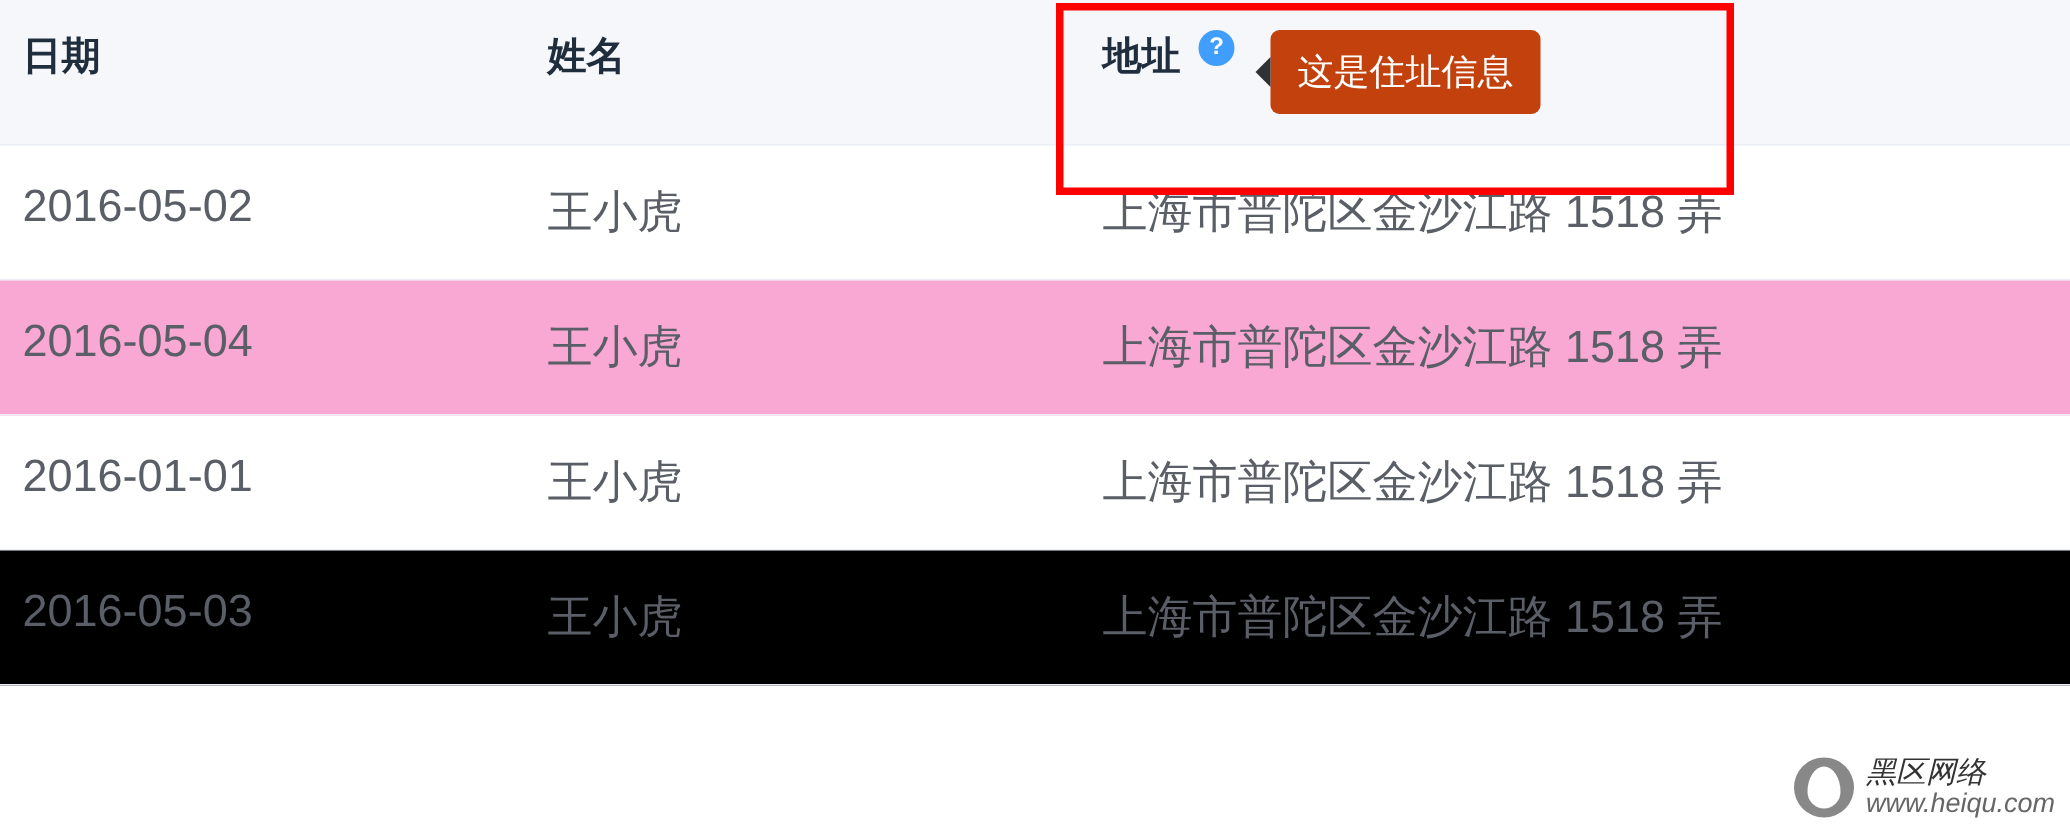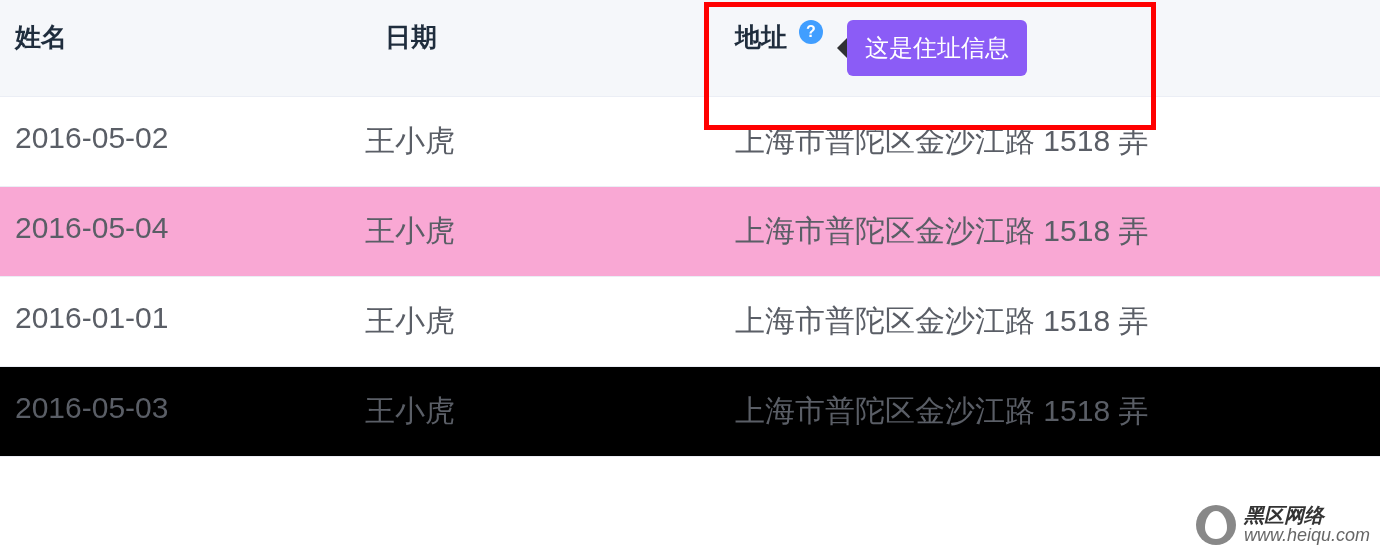--- a/index.html
+++ b/index.html
@@ -80,21 +80,21 @@
       background: #409eff;
       color: #fff;
       font-size: 16px;
       font-weight: bold;
       margin-left: 12px;
       cursor: pointer;
     }
     .tooltip {
       position: relative;
       display: inline-block;
-      background: #8b5cf6;
+      background: #c2410c;
       color: #fff;
       padding: 12px 18px;
       border-radius: 6px;
       margin-left: 24px;
       font-size: 24px;
       font-weight: normal;
     }
     .tooltip::before {
       content: '';
       position: absolute;
@@ -130,21 +130,21 @@
       border-radius: 50% 50% 50% 50% / 60% 60% 40% 40%;
       position: relative;
     }
     .watermark-text {
       display: flex;
       flex-direction: column;
       line-height: 1.1;
     }
     .watermark-title {
       font-size: 20px;
-      font-weight: bold;
+      font-weight: normal;
       color: #333;
       font-style: italic;
     }
     .watermark-sub {
       font-size: 18px;
       color: #666;
       font-style: italic;
     }
     .container {
       position: relative;
@@ -154,22 +154,22 @@
   </style>
 </head>
 <body>
 
 <div class="container">
 
   <div class="highlight-box"></div>
 
   <div class="table">
     <div class="table-header">
+      <div class="cell col-date">日期</div>
       <div class="cell col-name">姓名</div>
-      <div class="cell col-date">日期</div>
       <div class="cell col-address">
         <div class="header-address-wrapper">
           <span>地址</span>
           <span class="help-icon">?</span>
           <span class="tooltip">这是住址信息</span>
         </div>
       </div>
     </div>
 
     <div id="table-body">

